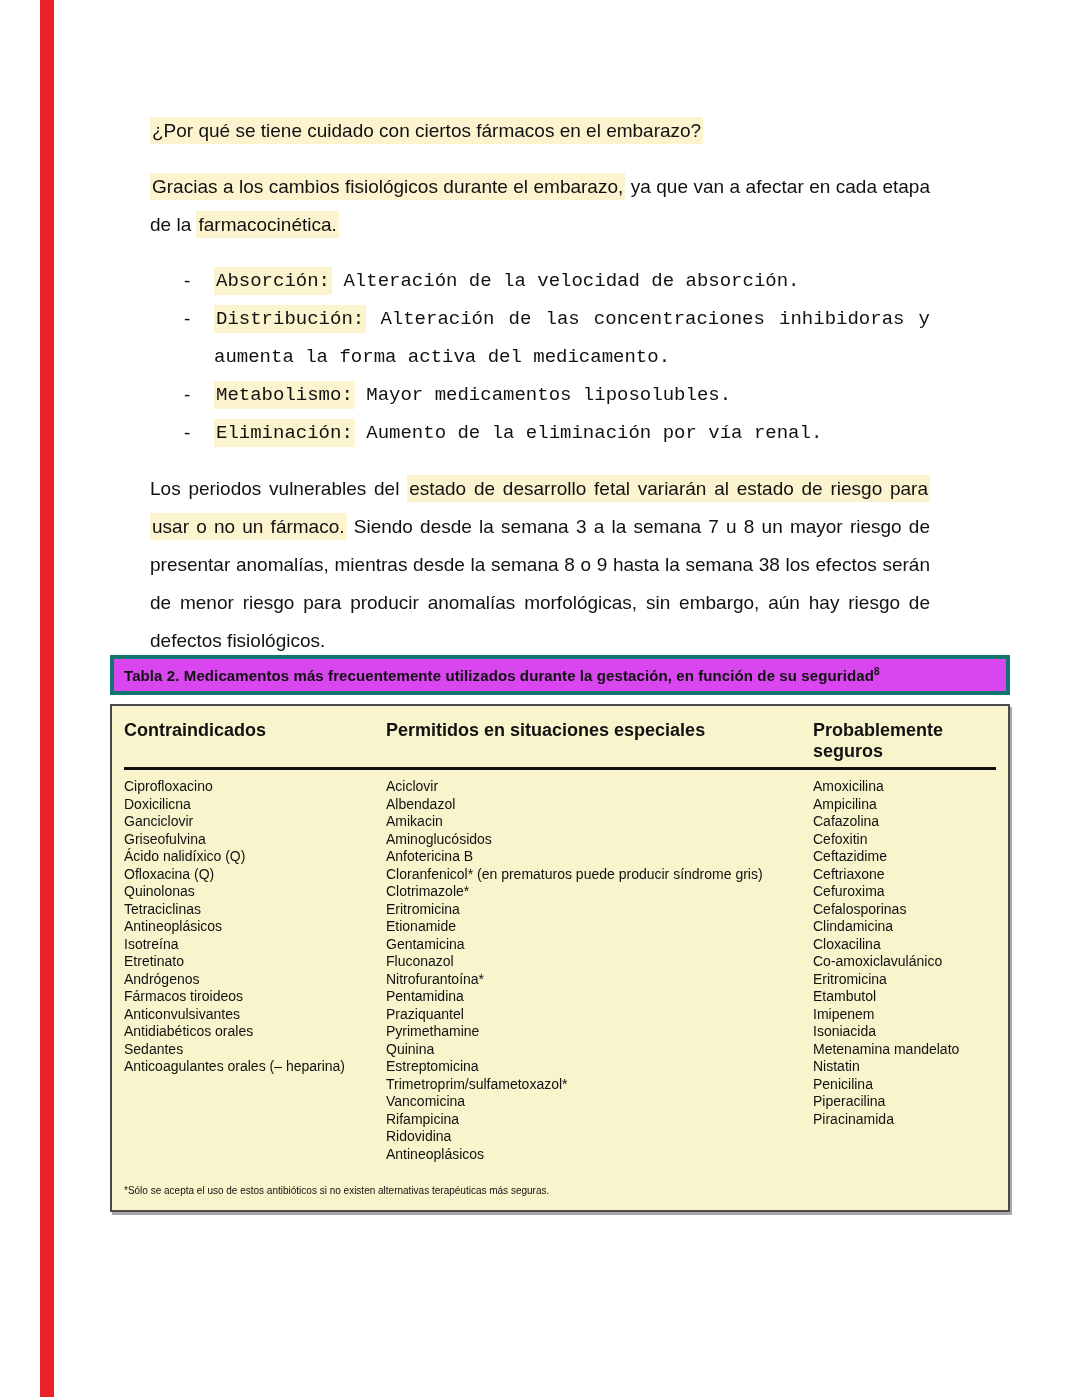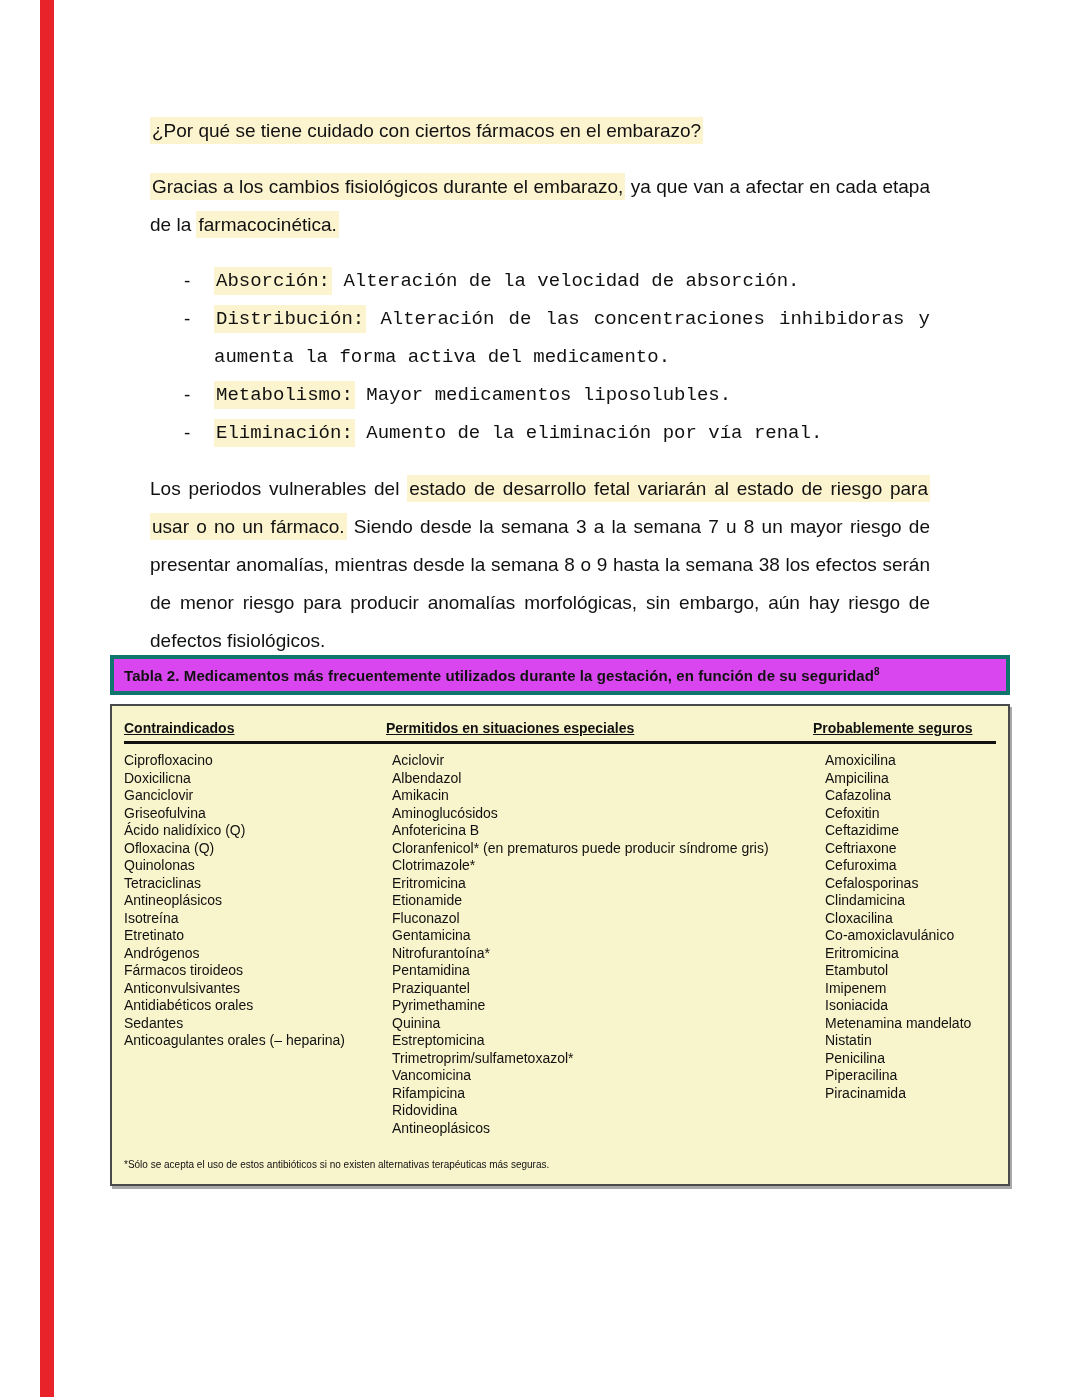--- a/index.html
+++ b/index.html
@@ -70,25 +70,24 @@
   }
   .thead, .tcols {
     display: grid;
     grid-template-columns: 262px 427px auto;
   }
   .thead {
     border-bottom: 3px solid #111;
     padding: 4px 0 5px 0;
   }
   .th {
-    font-size: 14px;
+    font-size: 18px;
     font-weight: bold;
-    text-decoration: underline;
-  }
-  .tcols { padding-top: 8px; gap: 6px; }
+  }
+  .tcols { padding-top: 8px; }
   .drug-line {
     font-size: 14px;
     line-height: 17.5px;
     white-space: nowrap;
   }
   .footnote {
     margin-top: 22px;
     font-size: 10px;
   }
   sup.cite { font-size: 10px; font-weight: bold; }
@@ -159,22 +158,22 @@
       <div class="tcol">
           <div class="drug-line">Aciclovir</div>
           <div class="drug-line">Albendazol</div>
           <div class="drug-line">Amikacin</div>
           <div class="drug-line">Aminoglucósidos</div>
           <div class="drug-line">Anfotericina B</div>
           <div class="drug-line">Cloranfenicol* (en prematuros puede producir síndrome gris)</div>
           <div class="drug-line">Clotrimazole*</div>
           <div class="drug-line">Eritromicina</div>
           <div class="drug-line">Etionamide</div>
+          <div class="drug-line">Gentamicina</div>
           <div class="drug-line">Fluconazol</div>
-          <div class="drug-line">Gentamicina</div>
           <div class="drug-line">Nitrofurantoína*</div>
           <div class="drug-line">Pentamidina</div>
           <div class="drug-line">Praziquantel</div>
           <div class="drug-line">Pyrimethamine</div>
           <div class="drug-line">Quinina</div>
           <div class="drug-line">Estreptomicina</div>
           <div class="drug-line">Trimetroprim/sulfametoxazol*</div>
           <div class="drug-line">Vancomicina</div>
           <div class="drug-line">Rifampicina</div>
           <div class="drug-line">Ridovidina</div>

